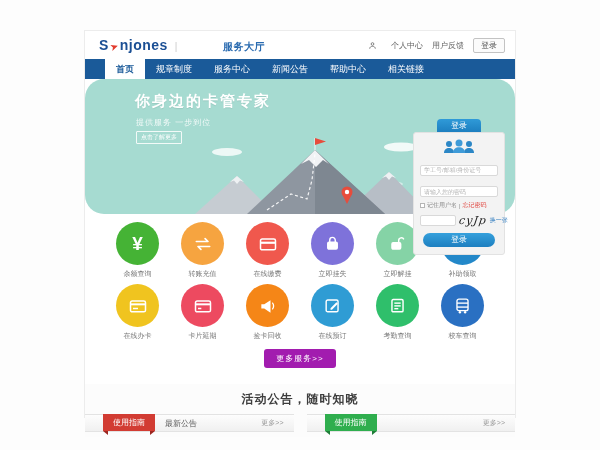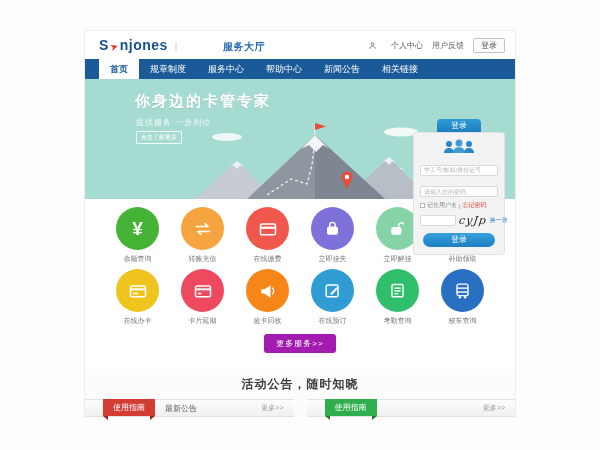--- a/index.html
+++ b/index.html
@@ -11,26 +11,26 @@
   .hdr { height:28px; display:flex; align-items:center; padding:0 10px 0 14px; background:#fff; }
   .logo { display:flex; align-items:baseline; font-weight:bold; font-size:14px; color:#1b4f94; letter-spacing:.5px; }
   .logo .arrow { color:#e23c2e; font-size:10px; margin:0 1px; transform:rotate(-18deg); display:inline-block; }
   .logo-div { color:#ccc; font-weight:normal; font-size:10px; margin:0 7px; }
   .product { color:#2a6bb0; font-size:10px;margin-left:38px; }
   .hdr-right { margin-left:auto; display:flex; align-items:center; gap:9px; }
   .hdr-link { font-size:8px; color:#666; display:flex; align-items:center; gap:14px; cursor:pointer; }
   .hdr-login { font-size:8px; color:#555; border:1px solid #c3c3c3; border-radius:2px; padding:1px 7px; background:#fbfbfb; cursor:pointer; }
 
   
-  .nav { height:20px; display:flex; align-items:stretch; padding-left:14px; }
+  .nav { height:20px; display:flex; align-items:stretch; padding-left:20px; }
   .nav-item { color:#fff; font-size:9px; line-height:20px; padding:0 11px; cursor:pointer; }
   .nav-item.active { background:#fff; color:#1a5a99; font-weight:bold; }
 
   
-  .hero { height:120px; position:relative; overflow:visible; }
+  .hero { height:135px; position:relative; overflow:visible;border-radius:19px; }
   .hero-inner { position:absolute; inset:0; overflow:hidden; }
   .hero-title { position:absolute; left:50px; top:13px; color:#fff; font-size:15px; font-weight:bold; letter-spacing:2px; text-shadow:0 1px 1px rgba(0,0,0,.08); }
   .hero-sub { position:absolute; left:51px; top:38px; color:#fff; font-size:8px; opacity:.85; letter-spacing:1px; }
   .hero-cta { position:absolute; left:51px; top:52px; color:#fff; font-size:6px; border:1px solid rgba(255,255,255,.85); padding:1px 4px; border-radius:1px; cursor:pointer; }
   .mtns { position:absolute; left:110px; bottom:0; }
 
   
   .login { position:absolute; right:10px; top:40px; width:92px; z-index:5; }
   .login-tab { width:44px; margin:0 auto; background:linear-gradient(#2f9ad8,#1d7fc0); color:#fff; font-size:8px; text-align:center; line-height:13px; height:13px; border-radius:4px 4px 0 0; cursor:pointer; }
   .login-card { background:#f3f3f3; border:1px solid #e2e2e2; border-radius:3px; padding:5px 6px 7px; }
@@ -94,22 +94,22 @@
         <span>用户反馈</span>
       </span>
       <span class="hdr-login">登录</span>
     </div>
   </div>
 
   <div class="nav" style="background: rgb(26, 90, 153);">
     <div class="nav-item active">首页</div>
     <div class="nav-item">规章制度</div>
     <div class="nav-item">服务中心</div>
+    <div class="nav-item">新闻公告</div>
     <div class="nav-item">帮助中心</div>
-    <div class="nav-item">新闻公告</div>
     <div class="nav-item">相关链接</div>
   </div>
 
   <div class="hero" style="background: rgb(166, 219, 209);">
     <div class="hero-inner">
       <svg class="mtns" width="235" height="80" viewBox="0 0 235 80">
         <ellipse cx="32" cy="18" rx="15" ry="4" fill="#fff" opacity=".8"></ellipse>
         <ellipse cx="206" cy="13" rx="17" ry="4.5" fill="#fff" opacity=".85"></ellipse>
         <ellipse cx="196" cy="50" rx="12" ry="3" fill="#fff" opacity=".5"></ellipse>
         <polygon points="0,80 42,42 80,80" fill="#c6ccd2"></polygon>

